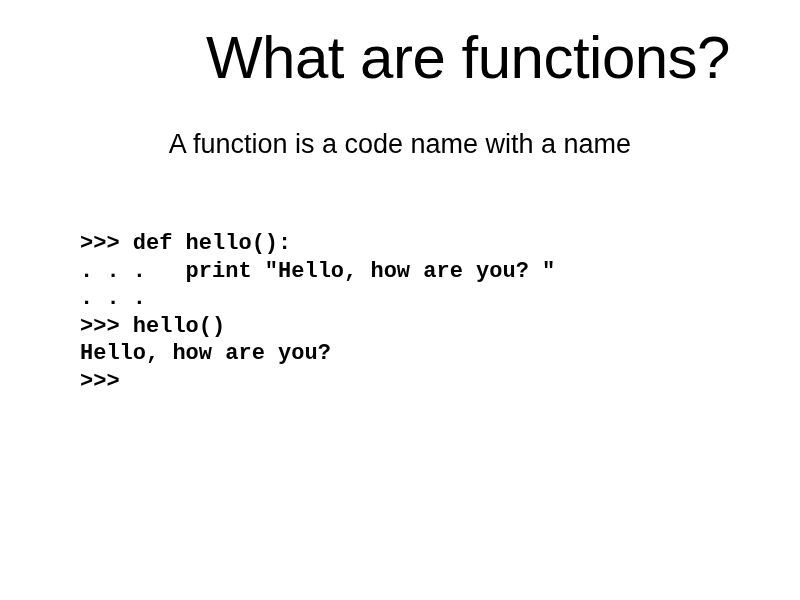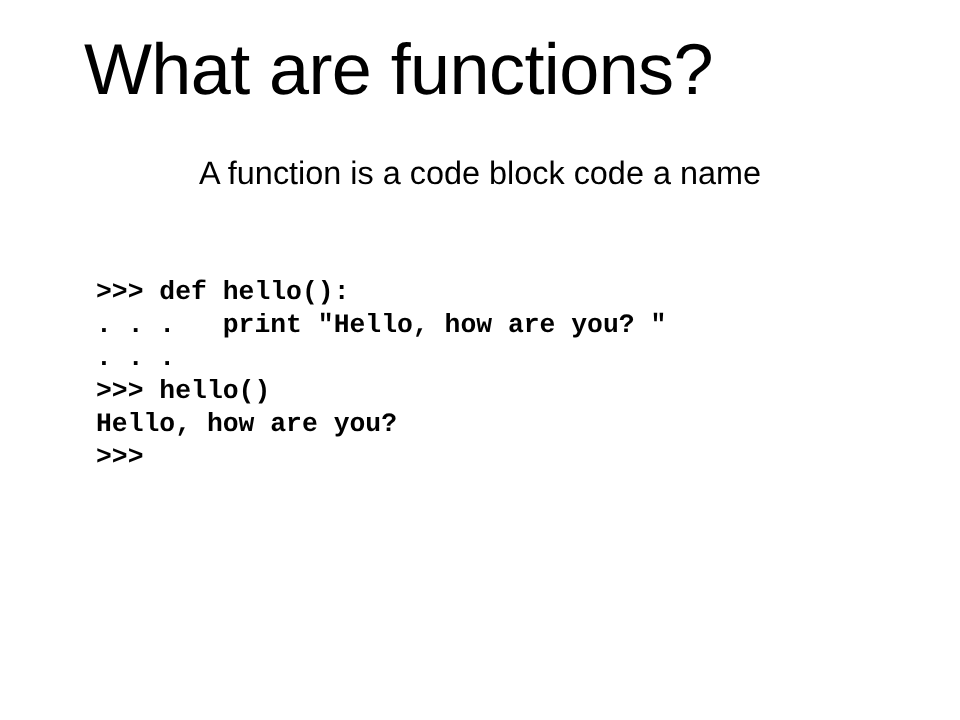--- a/index.html
+++ b/index.html
@@ -16,21 +16,21 @@
       overflow: hidden;
     }
     .slide {
       padding: 25px 70px 0 70px;
       display: flex;
       flex-direction: column;
     }
     .title {
       font-size: 60px;
       font-weight: normal;
-      text-align: left;
+      text-align: right;
       width: 100%;
       letter-spacing: -0.5px;
       line-height: 1.1;
     }
     .subtitle {
       font-size: 27px;
       font-weight: normal;
       text-align: center;
       margin-top: 38px;
       letter-spacing: 0px;
@@ -44,20 +44,20 @@
       line-height: 1.25;
       letter-spacing: 0px;
       font-weight: bold;
     }
   </style>
 </head>
 <body>
 
 <div class="slide">
   <h1 class="title">What are functions?</h1>
-  <div class="subtitle">A function is a code block code a name</div>
+  <div class="subtitle">A function is a code name with a name</div>
   <div class="code-block">&gt;&gt;&gt; def hello():
 . . .   print "Hello, how are you? "
 . . .
 &gt;&gt;&gt; hello()
 Hello, how are you?
 &gt;&gt;&gt;</div>
 </div>
 
 </body></html>

